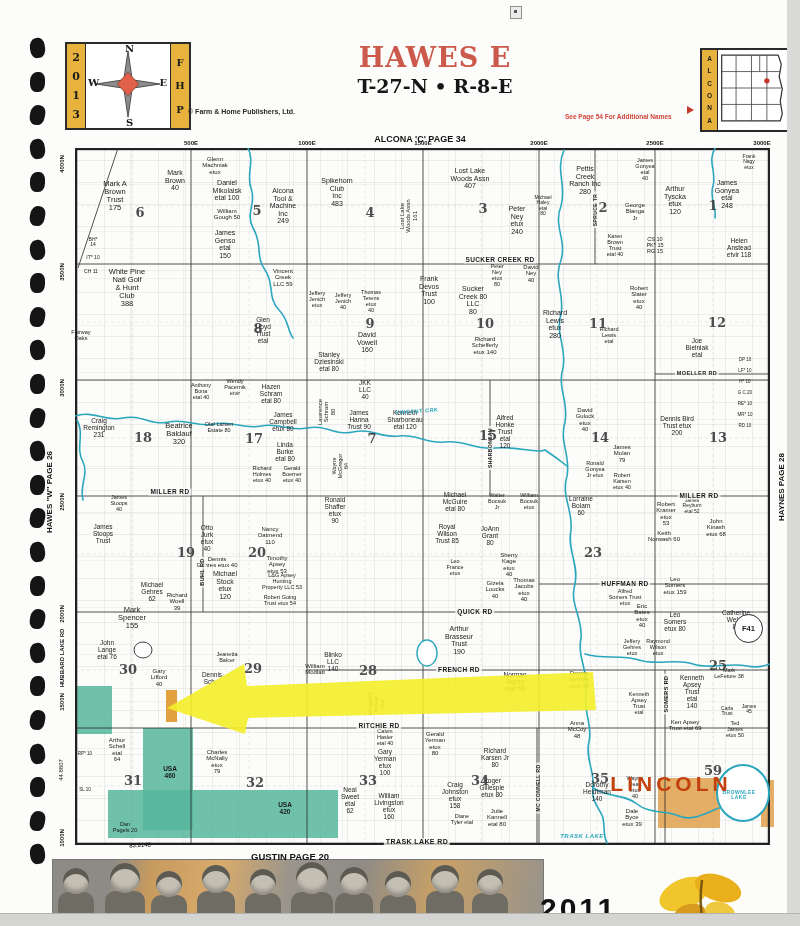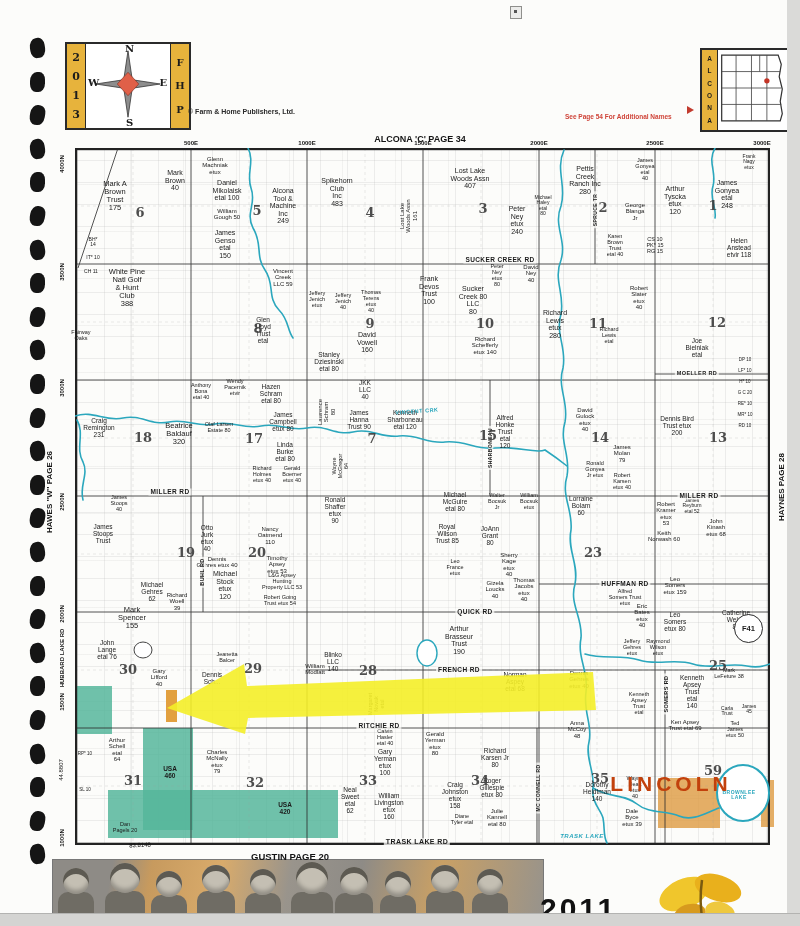--- a/index.html
+++ b/index.html
@@ -93,20 +93,24 @@
       <span class="compass-letter" style="right:3px;top:33px">E</span>
       <span class="compass-letter" style="left:40px;bottom:0px">S</span>
     </div>
     <div class="gold-strip right" id="badge-publisher">
         <div>F</div>
         <div>H</div>
         <div>P</div>
       </div>
   </div>
 
+  <div class="title-block">
+    <h1 class="map-title">HAWES E</h1>
+    <div class="map-subtitle">T-27-N • R-8-E</div>
+  </div>
   <div class="copyright">© Farm &amp; Home Publishers, Ltd.</div>
   <div class="see-note">See Page 54 For Additional Names</div>
 
   <div class="locator-box">
     <div class="gold-strip" id="badge-county">
         <div>A</div>
         <div>L</div>
         <div>C</div>
         <div>O</div>
         <div>N</div>

